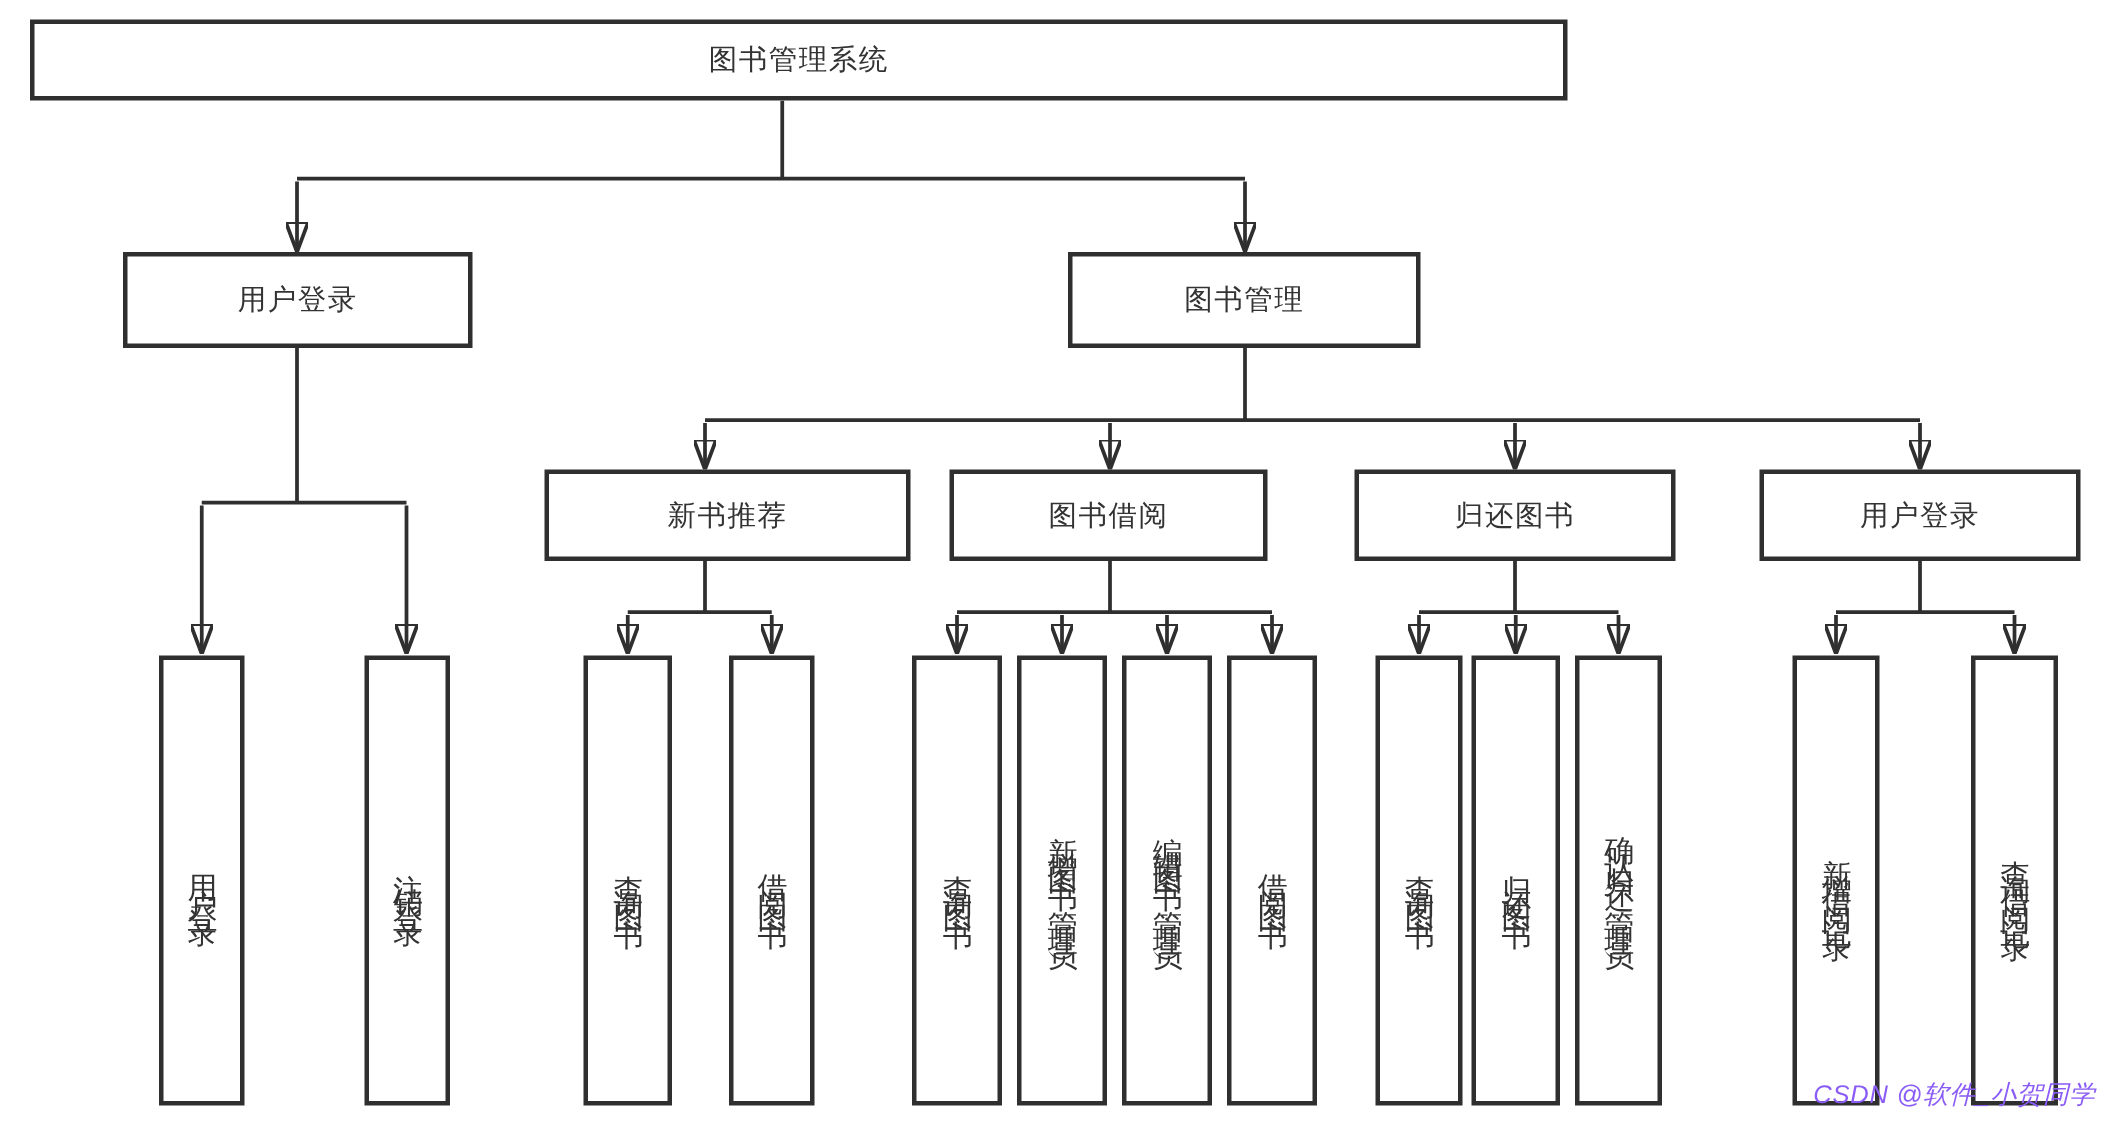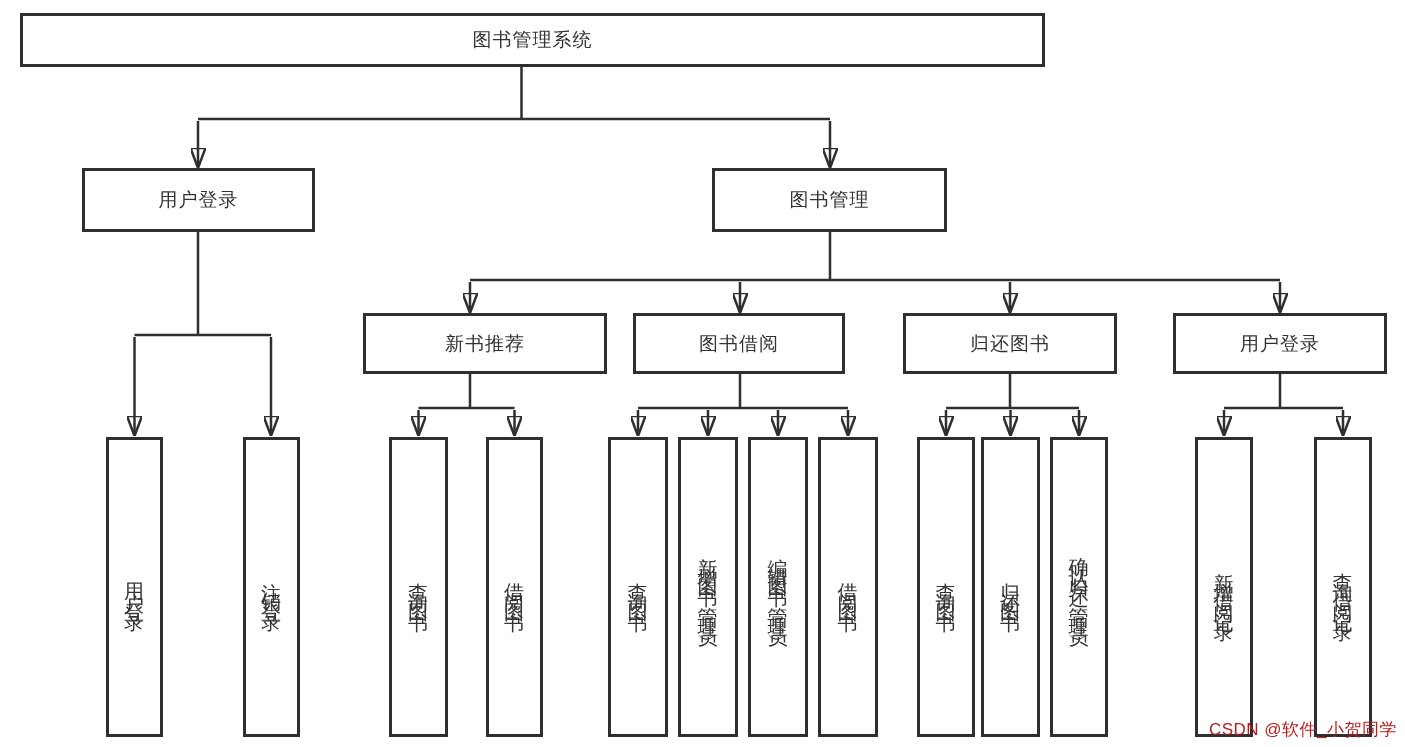--- a/index.html
+++ b/index.html
@@ -116,14 +116,14 @@
     <span>确认归还（管理员）</span>
   </div>
 
   <div class="node v" style="left:1195px;top:437px;width:58px;height:300px;">
     <span>新增借阅记录</span>
   </div>
   <div class="node v" style="left:1314px;top:437px;width:58px;height:300px;">
     <span>查询借阅记录</span>
   </div>
 
-  <div class="watermark" style="color: #b91c1c;">CSDN @软件_小贺同学</div>
+  <div class="watermark" style="color: #8b5cf6; font-style: italic;">CSDN @软件_小贺同学</div>
 </div>
 
 </body></html>

